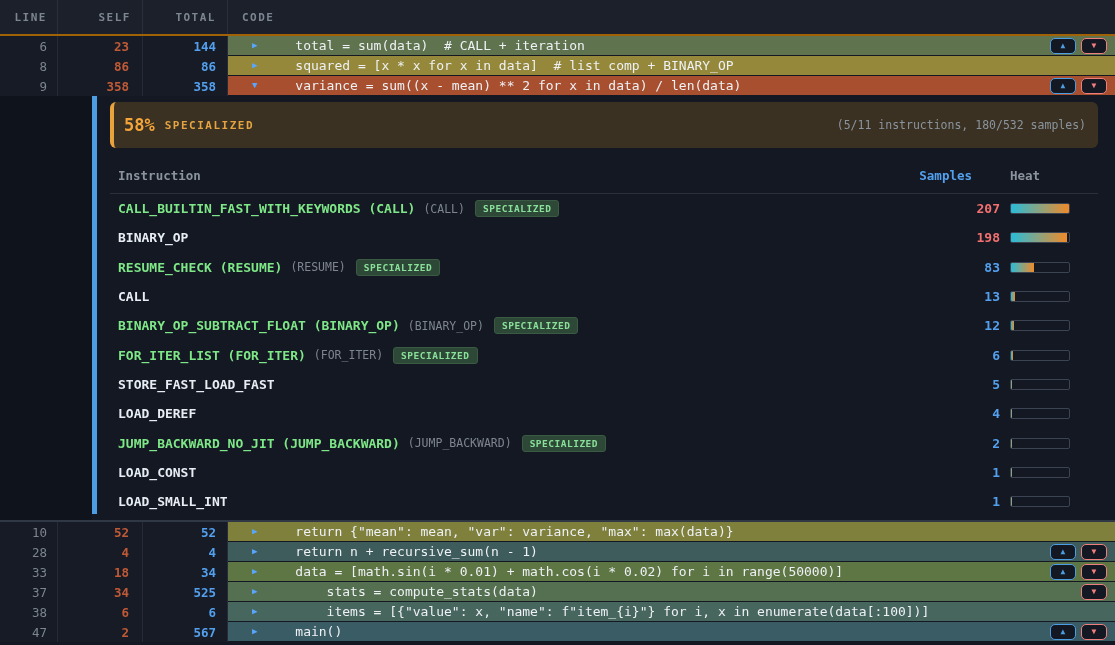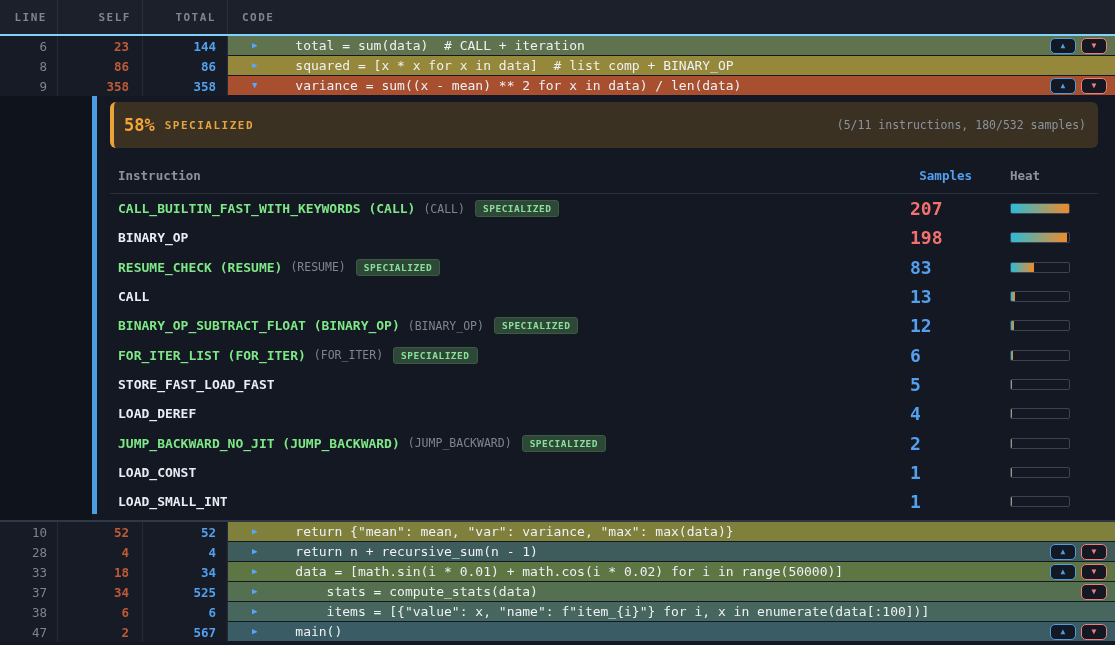--- a/index.html
+++ b/index.html
@@ -5,21 +5,21 @@
   * { box-sizing: border-box; margin: 0; padding: 0; }
   html,body { width:1115px; height:645px; overflow:hidden; }
   body {
     background:#141822;
     font-family:"DejaVu Sans Mono","Liberation Mono",monospace;
     color:#e6edf3;
   }
   .app { width:1115px; height:645px; position:relative; }
 
   
-  .thead { display:flex; height:36px; background:#1b202a; border-bottom:2px solid #7dd3fc; align-items:center; }
+  .thead { display:flex; height:36px; background:#1b202a; border-bottom:2px solid #a16207; align-items:center; }
   .hc { font-size:11px; font-weight:bold; letter-spacing:1.5px; color:#7d8590; height:100%; display:flex; align-items:center; border-right:1px solid #2a303b; }
   .hc.line  { width:58px;  justify-content:flex-end; padding-right:10px; }
   .hc.self  { width:85px;  justify-content:flex-end; padding-right:11px; }
   .hc.total { width:85px;  justify-content:flex-end; padding-right:11px; }
   .hc.code  { flex:1; padding-left:14px; border-right:none; }
 
   
   .crow { display:flex; height:20px; }
   .cc { height:100%; display:flex; align-items:center; font-size:12.5px; border-right:1px solid #262c37; background:#161b25; }
   .cc.line  { width:58px; justify-content:flex-end; padding-right:10px; color:#7d8590; }
@@ -45,21 +45,21 @@
   .ihead { display:flex; align-items:center; margin-top:14px; padding:6px 0 10px 8px; border-bottom:1px solid #2a303b;gap:28px; }
   .icol { font-size:12.5px; font-weight:bold; color:#8b949e; }
   .scol { margin-left:auto; width:90px; text-align:right; font-size:12.5px; font-weight:bold; color:#53a0ef; flex:none; }
   .hcol { width:60px; margin-left:10px; margin-right:28px; flex:none; font-size:12.5px; font-weight:bold; color:#8b949e; }
   .irow { display:flex; align-items:center; height:29.3px; padding-left:8px; }
   .iname { font-size:13px; font-weight:bold; }
   .iname.spec { color:#7ee787; }
   .iname.plain { color:#e6edf3; }
   .ibase { font-size:11.5px; color:#7d8590; margin-left:8px; }
   .badge { font-size:9.5px; font-weight:bold; letter-spacing:0.5px; color:#8ae09a; background:#2d4836; border:1px solid #3a5a44; border-radius:3px; padding:2px 7px; margin-left:10px; }
-  .isamp { margin-left:auto; width:90px; font-size:18px; font-weight:bold; flex:none; }
+  .isamp { margin-left:auto; width:90px; text-align:right; font-size:13px; font-weight:bold; flex:none; }
   .hbar { width:60px; height:11px; margin-left:10px; margin-right:28px; flex:none; border:1px solid #3c4454; border-radius:2px; background:#141822; overflow:hidden; }
   .hfill { height:100%; background:linear-gradient(90deg,#29bcd8,#f08a28); }
 
   
   .btable { border-top:2px solid #313845; }
 </style>
 </head>
 <body>
 
 <div class="app">

